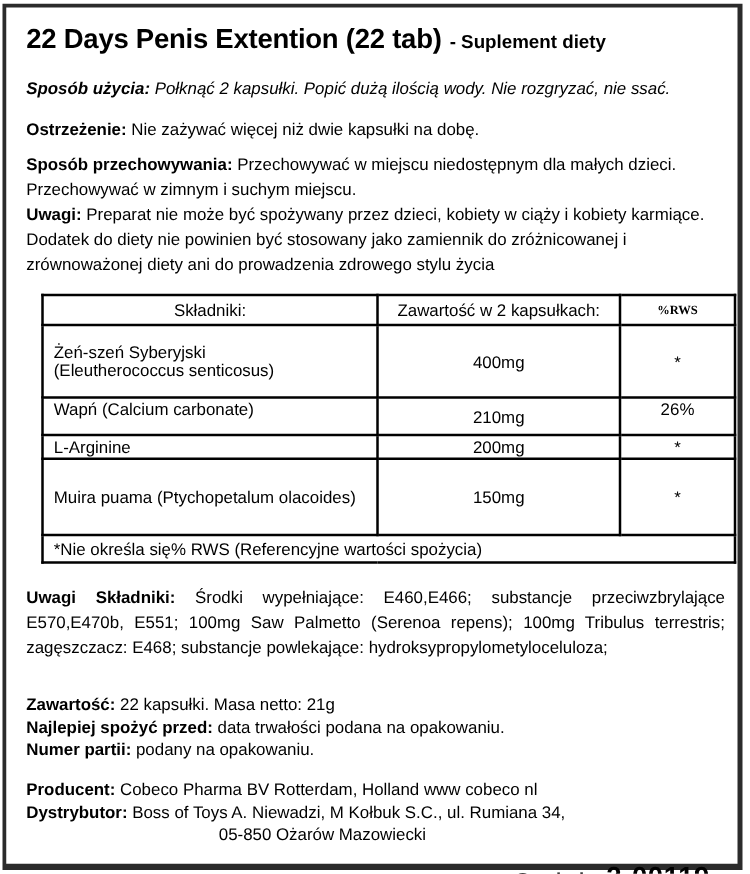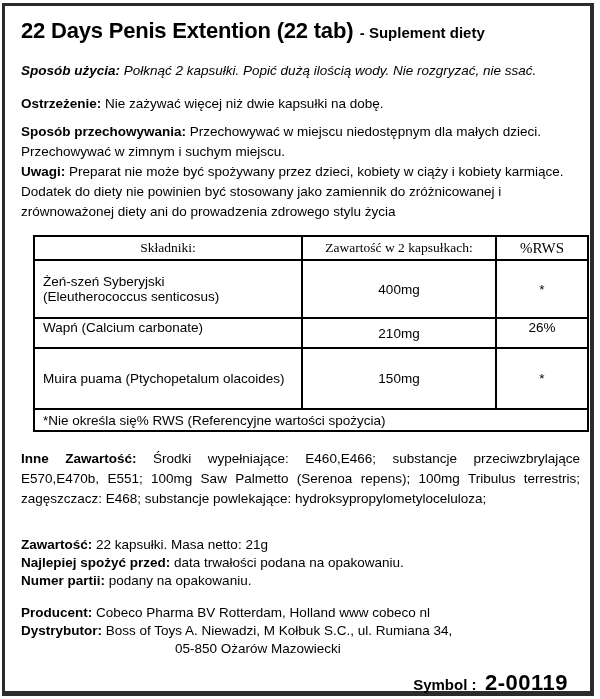--- a/index.html
+++ b/index.html
@@ -19,23 +19,23 @@
   .para{font-size:13.5px;line-height:20px;margin:0;}
   .p-usage{margin-top:17px;font-style:italic;}
   .p-warning{margin-top:13px;}
   .p-notes{margin-top:8px;}
   b{font-weight:bold;}
   table{
     border-collapse:collapse;table-layout:fixed;width:556px;
     margin:13px 0 0 12px;font-size:13.5px;
   }
   th,td{border:2px solid #000;padding:1px 6px;font-size:13.5px;}
-  th{font-weight:normal;text-align:center;height:20px;font-family:Liberation Serif, serif;}
+  th{font-weight:normal;text-align:center;height:20px;}
   col.c1{width:268px;} col.c2{width:194px;} col.c3{width:92px;}
-  .serif{font-family:"Liberation Serif", serif;font-size:15px;}
+  .serif{font-family:"Liberation Serif", serif;font-size:10px;font-weight:bold;}
   .cell-name{text-align:left;white-space:pre-line;padding-left:8px;}
   .cell-amount,.cell-rws{text-align:center;}
   .rh1{height:58px;} .rh2{height:30px;} .rh3{height:16px;} .rh4{height:61px;}
   .vt{vertical-align:top;}
   .foot td{height:18px;text-align:left;padding-left:8px;}
   .p-other{margin-top:17px;text-align:justify;}
   .block{font-size:13.5px;line-height:18px;}
   .b-contents{margin-top:27px;}
   .b-producer{margin-top:14px;}
   .city-line{margin-left:154px;}
@@ -86,33 +86,38 @@
       <td class="cell-name">Żeń-szeń Syberyjski
 (Eleutherococcus senticosus)</td>
       <td class="cell-amount">400mg</td>
       <td class="cell-rws">*</td>
     </tr>
     <tr class="rh2">
       <td class="cell-name vt">Wapń (Calcium carbonate)</td>
       <td class="cell-amount">210mg</td>
       <td class="cell-rws vt">26%</td>
     </tr>
+    <tr class="rh3">
+      <td class="cell-name">L-Arginine</td>
+      <td class="cell-amount">200mg</td>
+      <td class="cell-rws">*</td>
+    </tr>
     <tr class="rh4">
       <td class="cell-name">Muira puama (Ptychopetalum olacoides)</td>
       <td class="cell-amount">150mg</td>
       <td class="cell-rws">*</td>
     </tr>
     <tr class="foot">
       <td colspan="3">*Nie określa się% RWS (Referencyjne wartości spożycia)</td>
     </tr>
   </tbody>
     </table>
 
   <p class="para p-other">
-    <b>Inne Zawartość:</b>
+    <b>Uwagi Składniki:</b>
     <span>Środki wypełniające: E460,E466; substancje przeciwzbrylające E570,E470b, E551; 100mg Saw Palmetto (Serenoa repens); 100mg Tribulus terrestris; zagęszczacz: E468; substancje powlekające: hydroksypropylometyloceluloza;</span>
   </p>
 
   <div class="block b-contents">
     <div><b>Zawartość:</b>
       <span>22 kapsułki. Masa netto: 21g</span></div>
     <div><b>Najlepiej spożyć przed:</b>
       <span>data trwałości podana na opakowaniu.</span></div>
     <div><b>Numer partii:</b>
       <span>podany na opakowaniu.</span></div>

